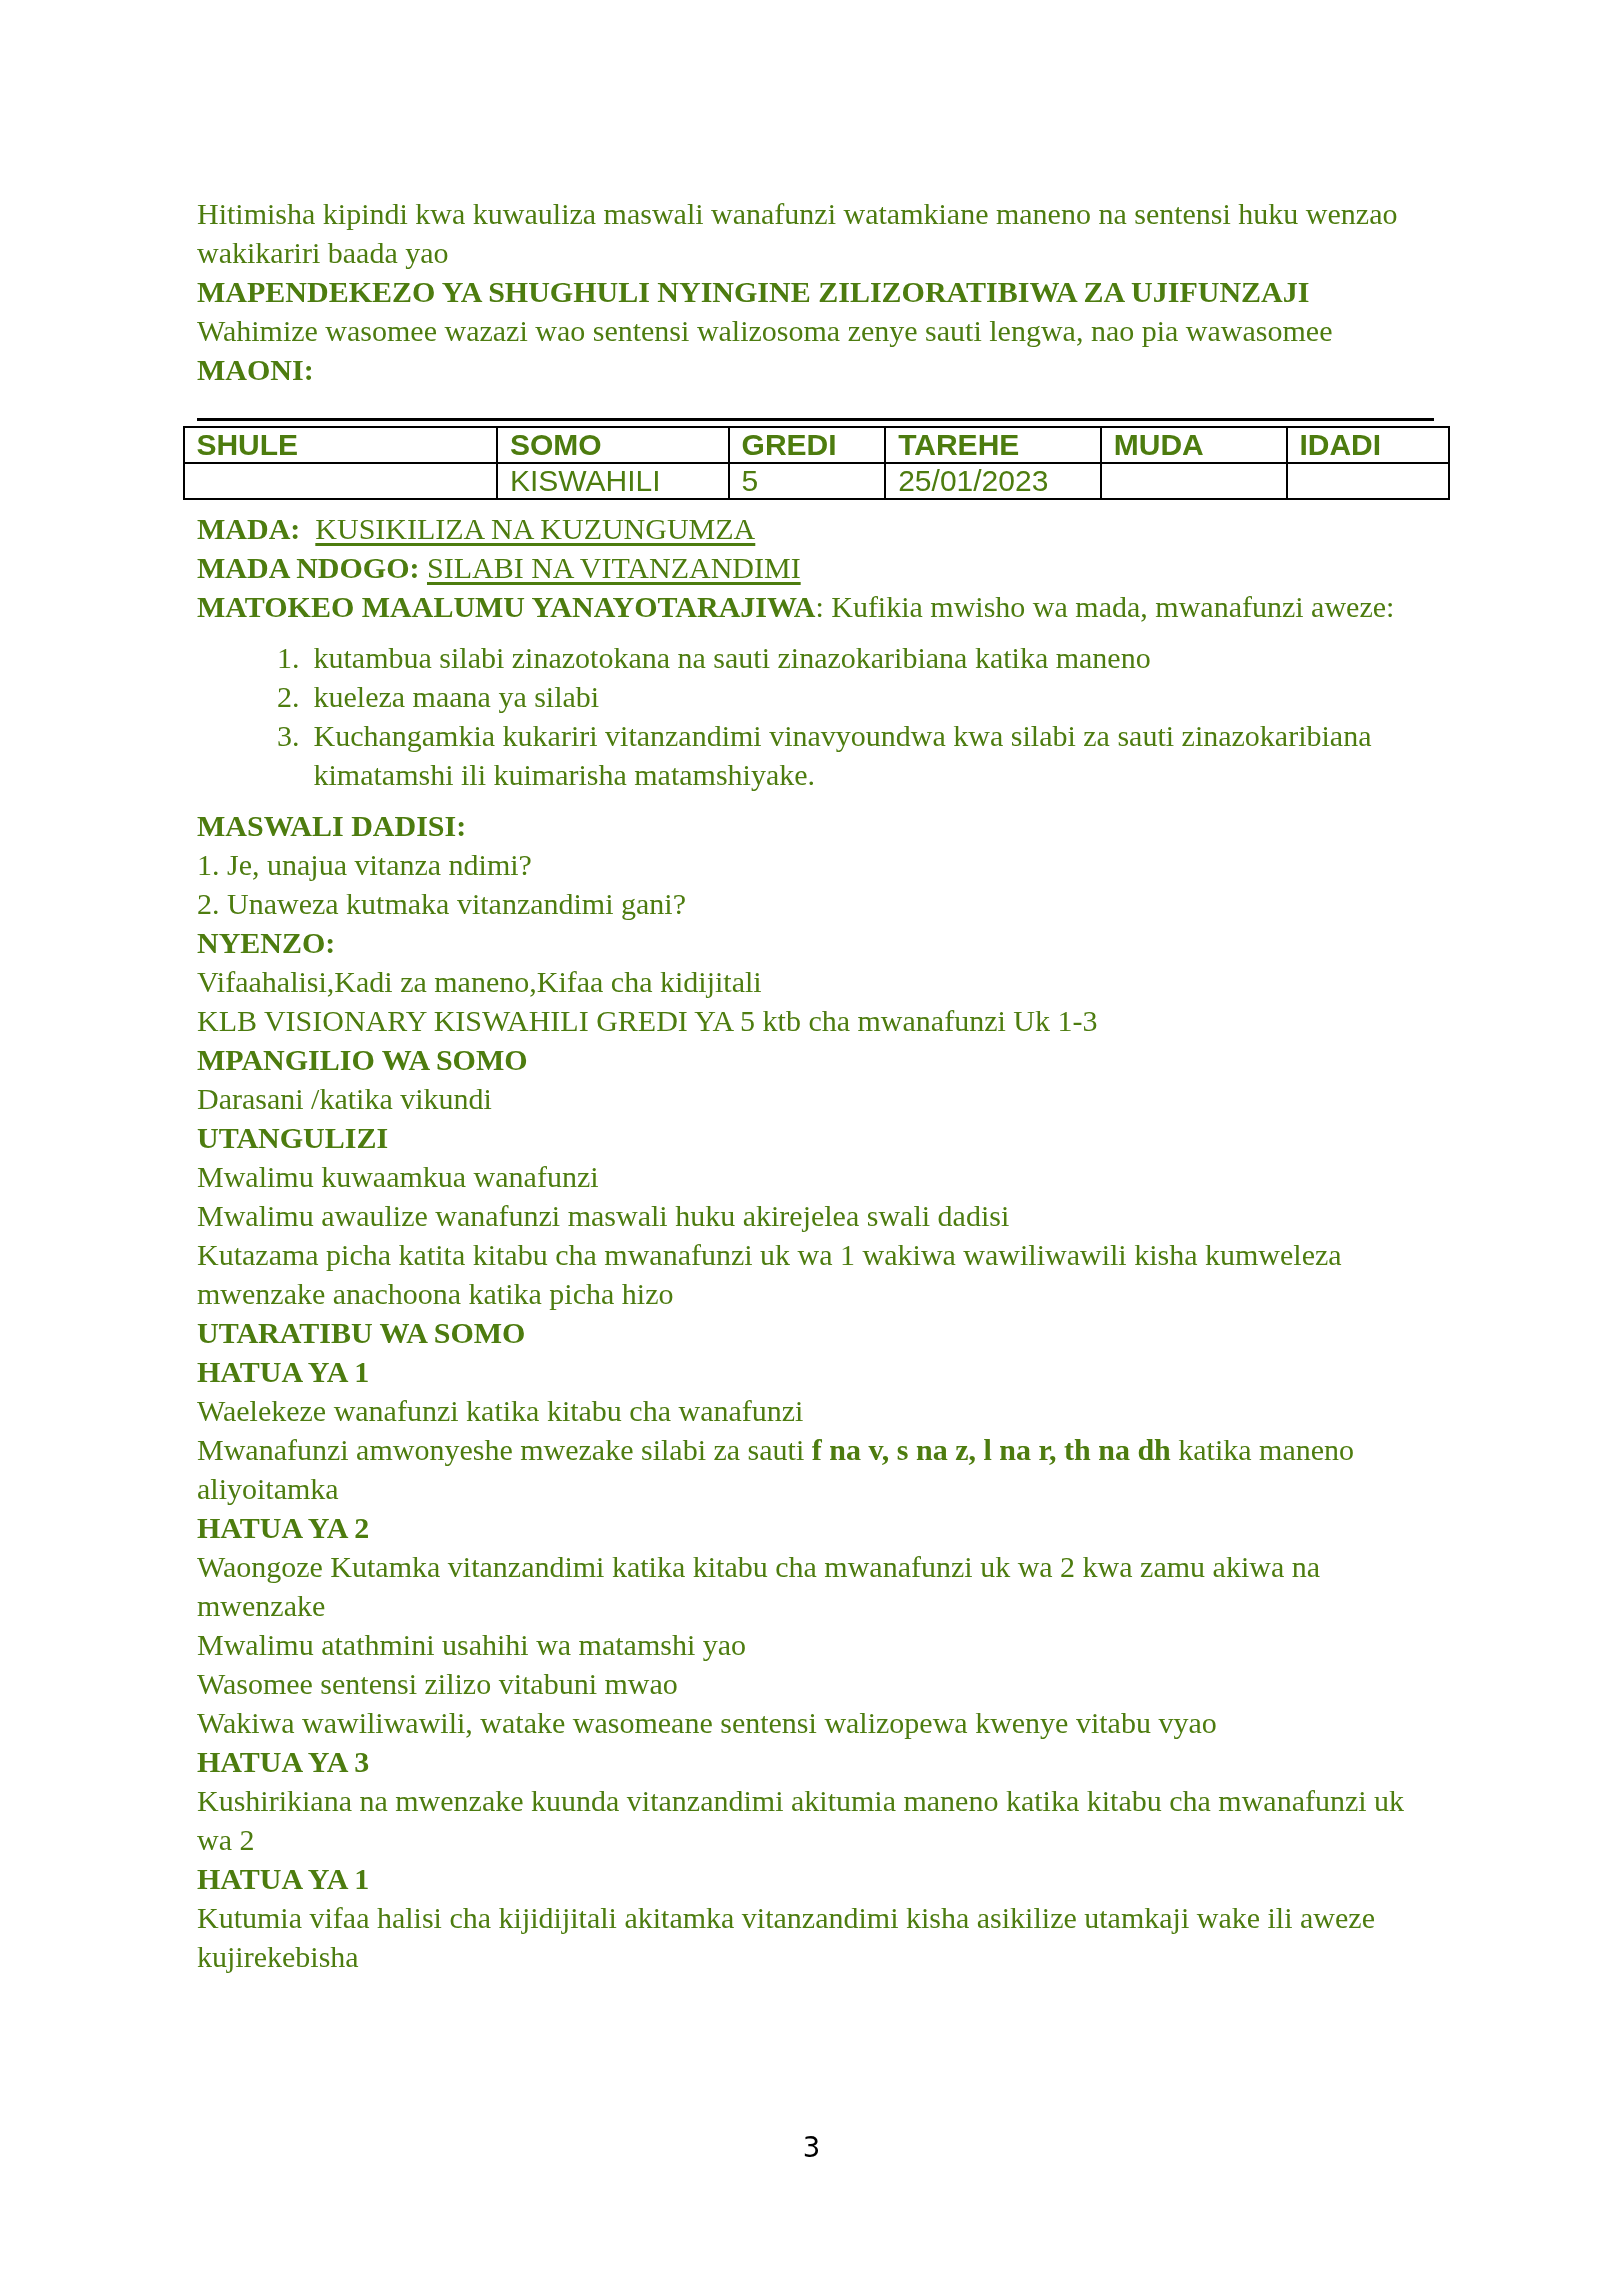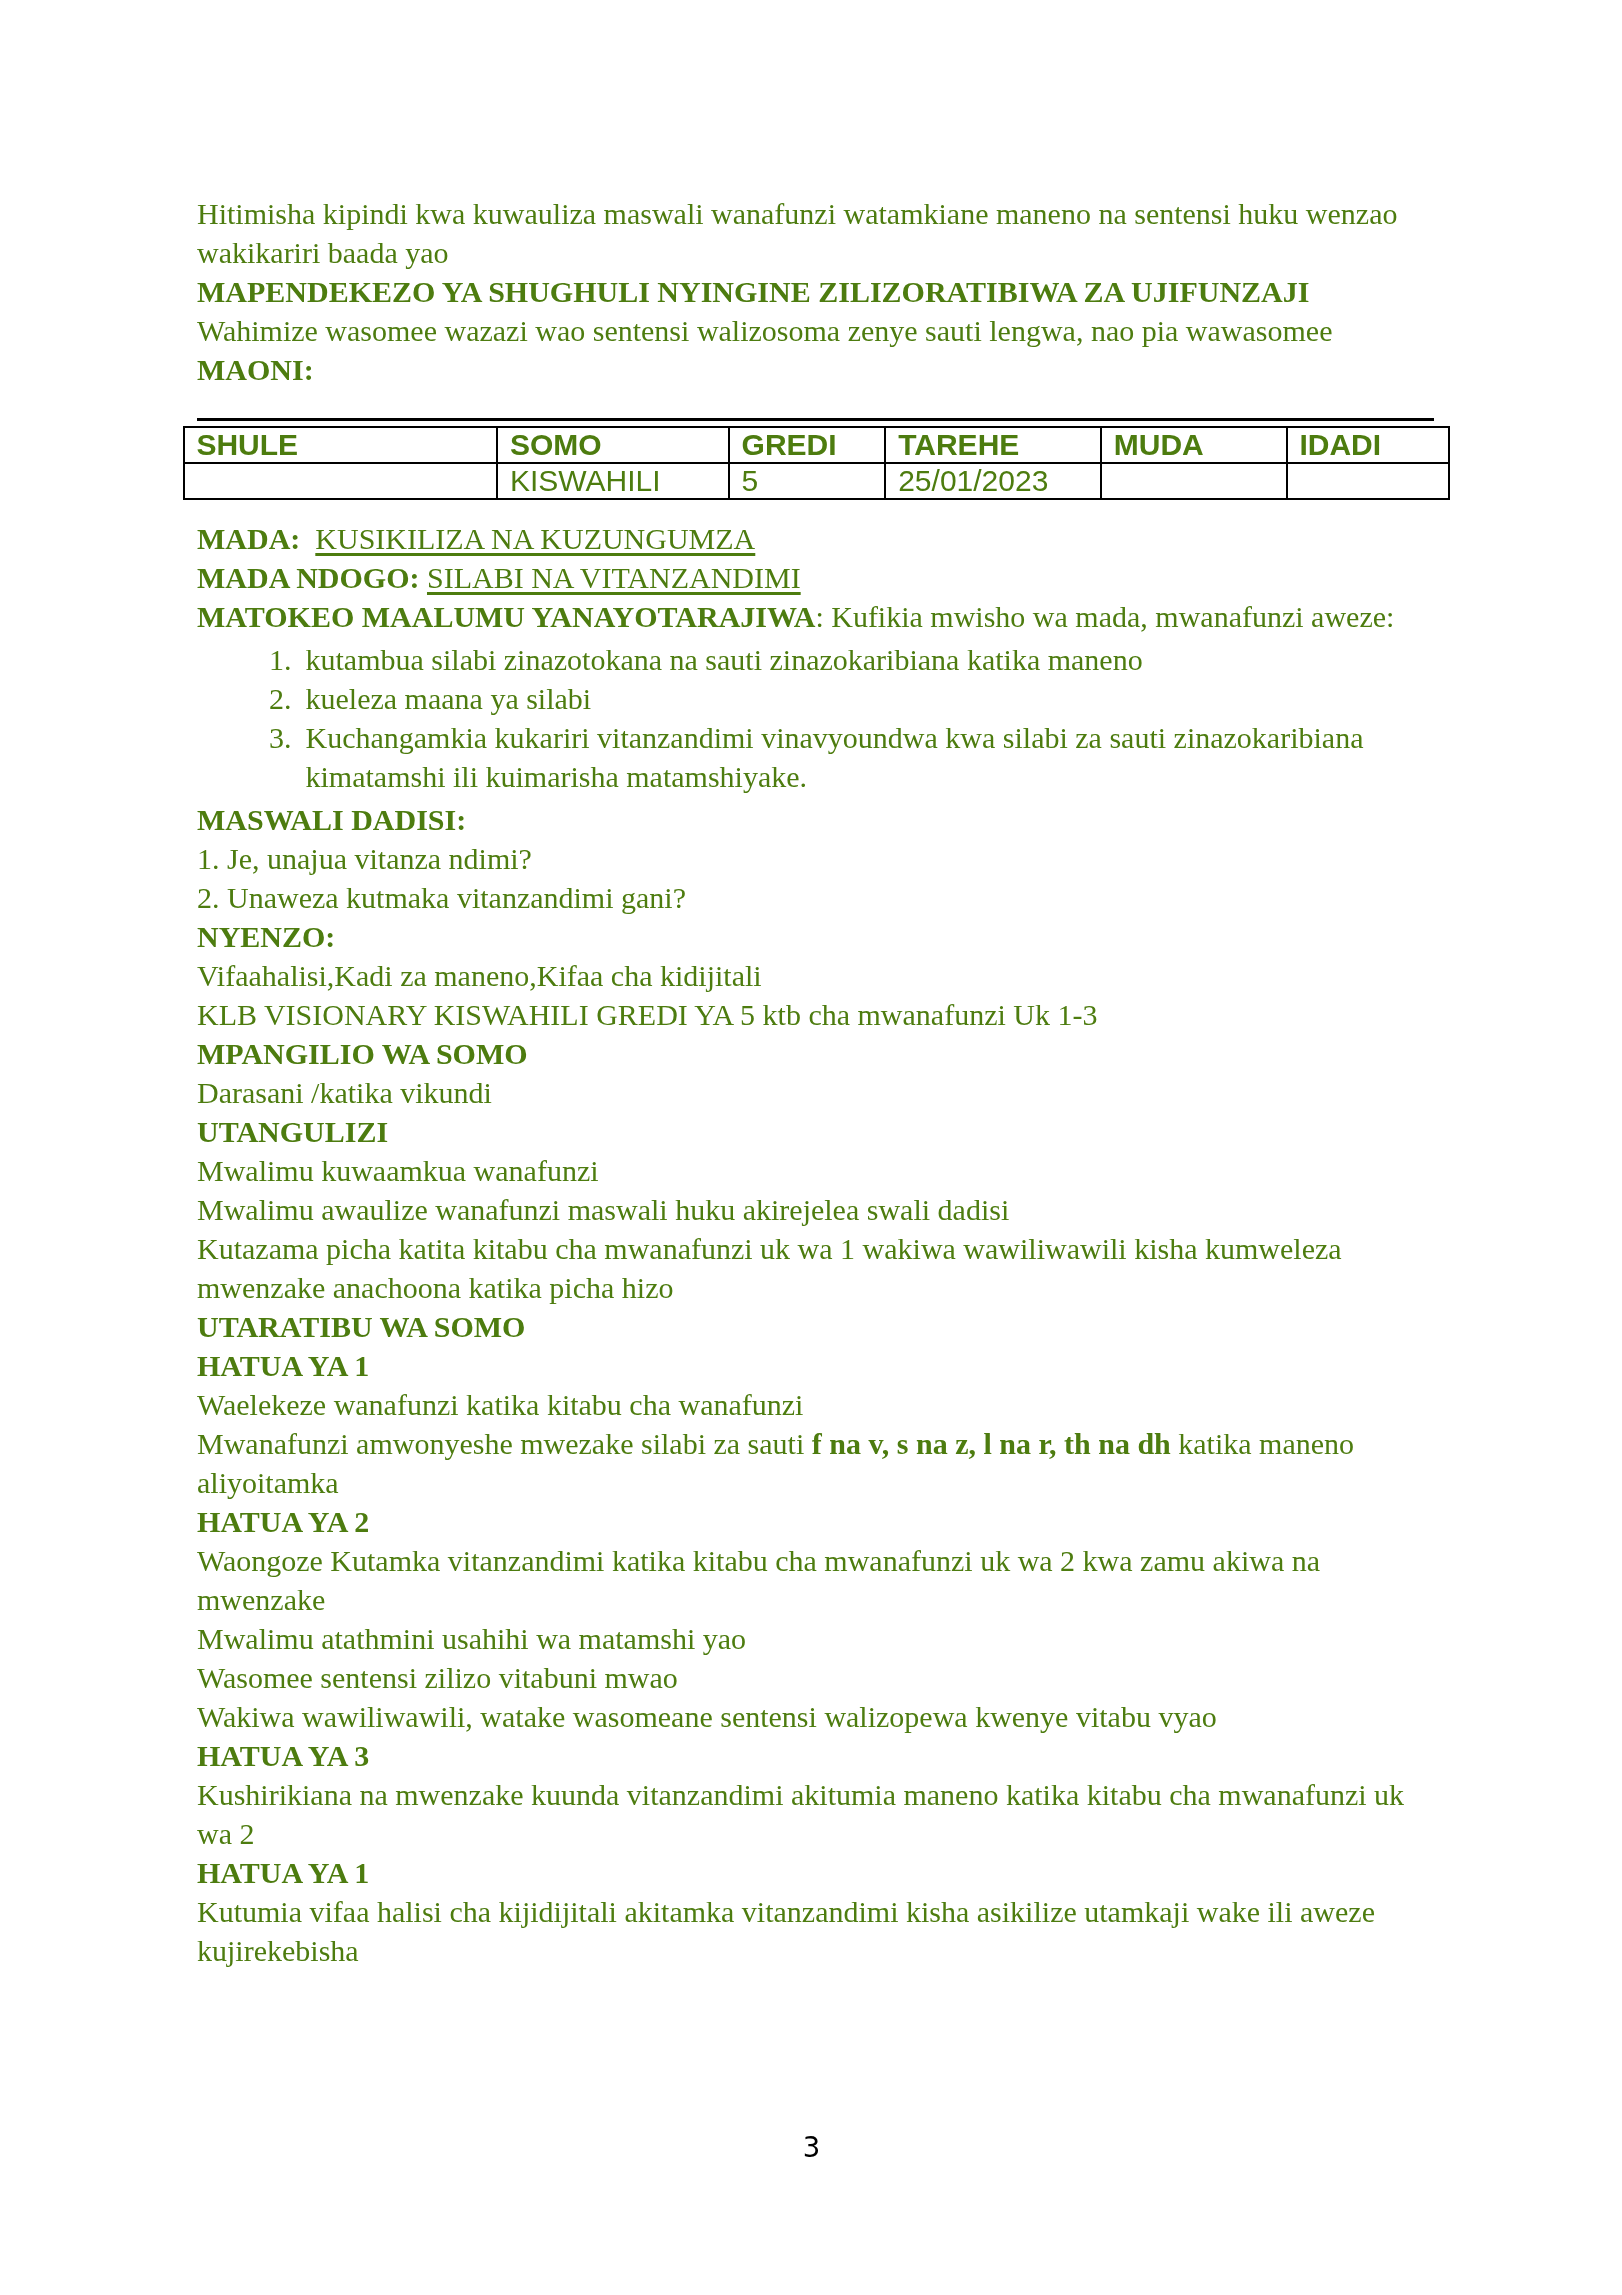--- a/index.html
+++ b/index.html
@@ -16,21 +16,21 @@
   .rule { height: 3.3px; background: #000; margin: 29px 0 5.2px 0; width: 1237px; }
   table.meta {
     border-collapse: collapse; margin-left: -14.4px; width: 1267px;
     font-family: Liberation Sans, sans-serif; font-size: 30px;
   }
   table.meta td, table.meta th {
     border: 2.6px solid #000; padding: 0 11.8px; height: 34px; text-align: left; vertical-align: top;
     line-height: 34px;
   }
   table.meta th { font-weight: bold; }
-  ol.outcomes { margin: 4px; padding-left: 98px; }
+  ol.outcomes { margin: 12px; padding-left: 98px; }
   ol.outcomes li { padding-left: 6.5px; }
   .page-number {
     position: absolute; left: 0; width: 1623px; top: 2131px; text-align: center;
     font-family: "DejaVu Sans", sans-serif; font-size: 27.5px; color: #000;
   }
 </style>
 </head>
 <body>
 
 <div class="page">
@@ -57,21 +57,21 @@
       <td></td>
       <td>KISWAHILI</td>
       <td>5</td>
       <td>25/01/2023</td>
       <td></td>
       <td></td>
     </tr>
   </tbody>
     </table>
 
-  <p class="p" style="margin-top:19px;">
+  <p class="p" style="margin-top:9px;">
     <span class="b">MADA</span><span class="b">:</span>&nbsp;
     <span class="u">KUSIKILIZA NA KUZUNGUMZA</span>
   </p>
   <p class="p">
     <span class="b">MADA NDOGO:</span>
     <span class="u">SILABI NA VITANZANDIMI</span>
   </p>
   <p class="p">
     <span class="b">MATOKEO MAALUMU YANAYOTARAJIWA</span>:
     <span>Kufikia mwisho wa mada, mwanafunzi aweze:</span>

